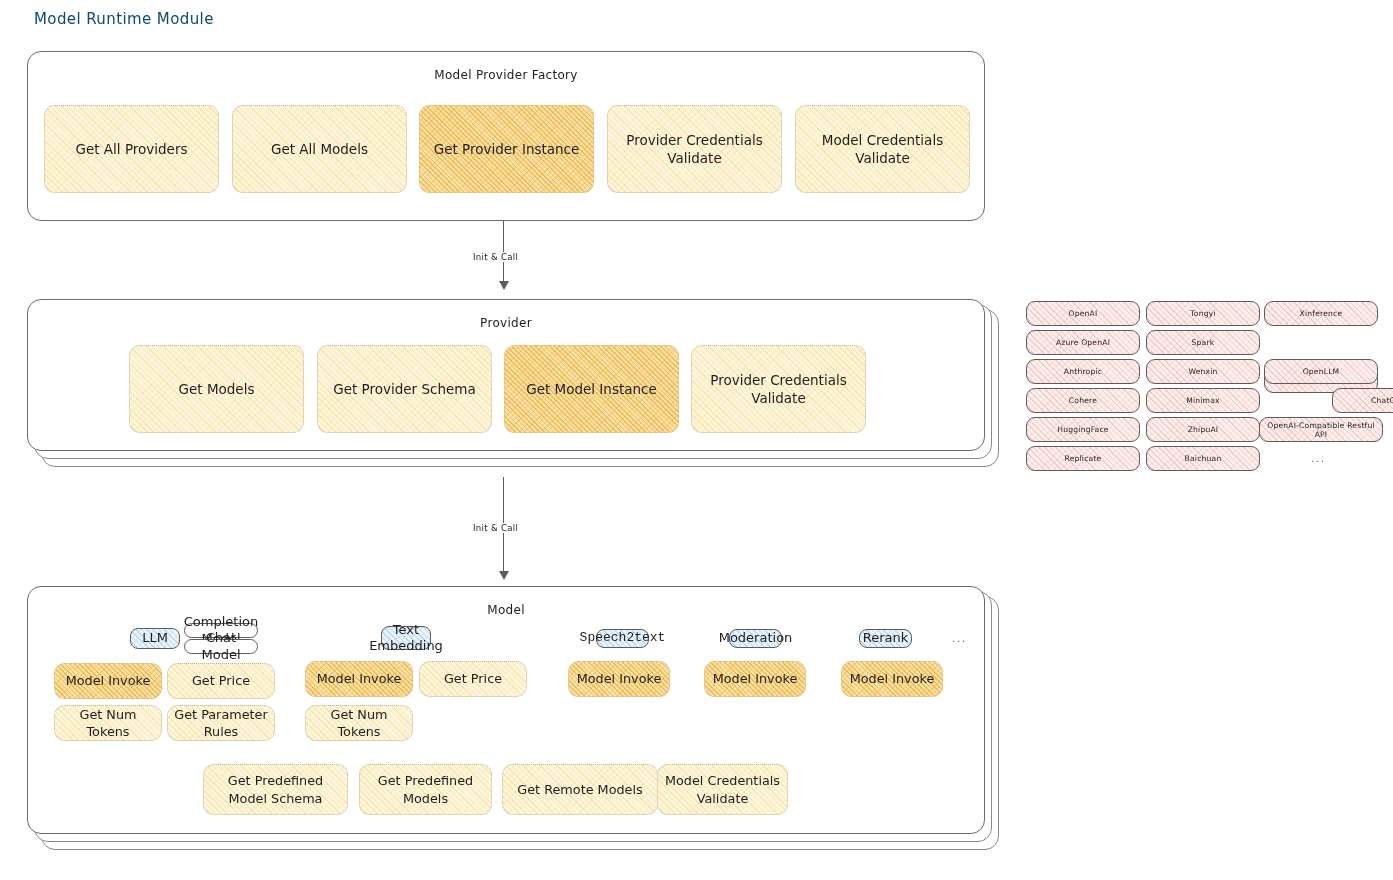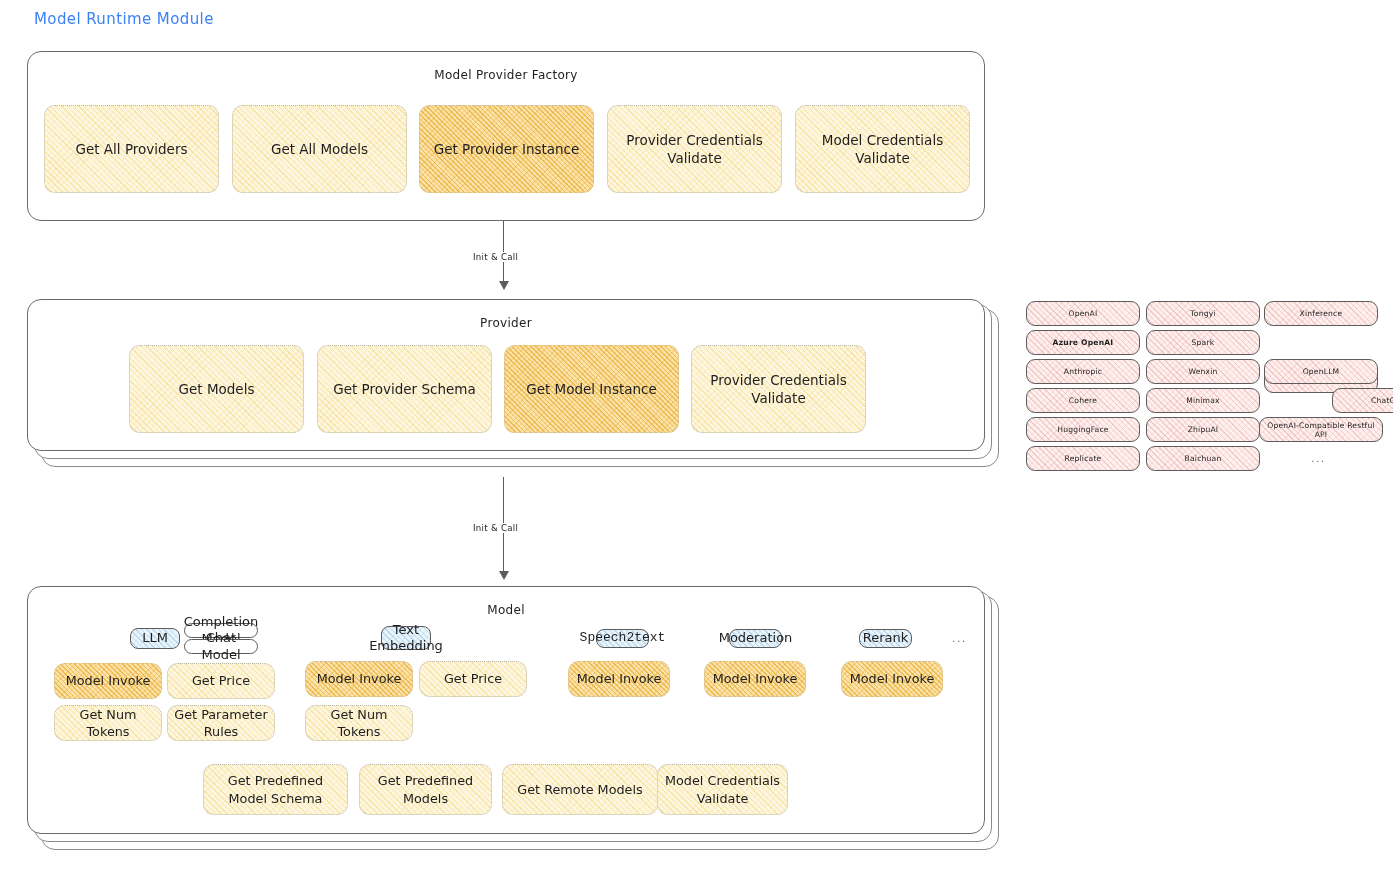--- a/index.html
+++ b/index.html
@@ -9,21 +9,21 @@
     font-family:"DejaVu Sans","Liberation Sans",sans-serif;
     color:#1e1e1e;
     overflow:hidden;
     position:relative;
   }
   .canvas{position:absolute;left:0;top:0;width:1393px;height:880px;}
 
   
   #page-title{
     position:absolute;left:34px;top:10px;
-    font-size:15px;letter-spacing:.4px;color:#3b82f6;
+    font-size:15px;letter-spacing:.4px;color:#0c4a6e;
   }
 
   
   .panel{
     position:absolute;
     background:#ffffff;
     border:1.2px solid #6b6b6b;
     border-radius:14px;
     box-sizing:border-box;
   }
@@ -176,21 +176,21 @@
   <div class="card hatch-o f17" style="left:504px;top:345px;width:175px;height:88px;">
     <span>Get Model Instance</span>
   </div>
   <div class="card hatch-y f17" style="left:691px;top:345px;width:175px;height:88px;">
     <span>Provider Credentials Validate</span>
   </div>
 
   <div class="chip hatch-p" style="left:1026px;top:301px;width:114px;height:25px;">
     <span>OpenAI</span>
   </div>
-  <div class="chip hatch-p" style="left:1026px;top:330px;width:114px;height:25px;font-weight:bold;">
+  <div class="chip hatch-p" style="left:1026px;top:330px;width:114px;height:25px;">
     <span>Azure OpenAI</span>
   </div>
   <div class="chip hatch-p" style="left:1026px;top:359px;width:114px;height:25px;">
     <span>Anthropic</span>
   </div>
   <div class="chip hatch-p" style="left:1026px;top:388px;width:114px;height:25px;">
     <span>Cohere</span>
   </div>
   <div class="chip hatch-p" style="left:1026px;top:417px;width:114px;height:25px;">
     <span>HuggingFace</span>

